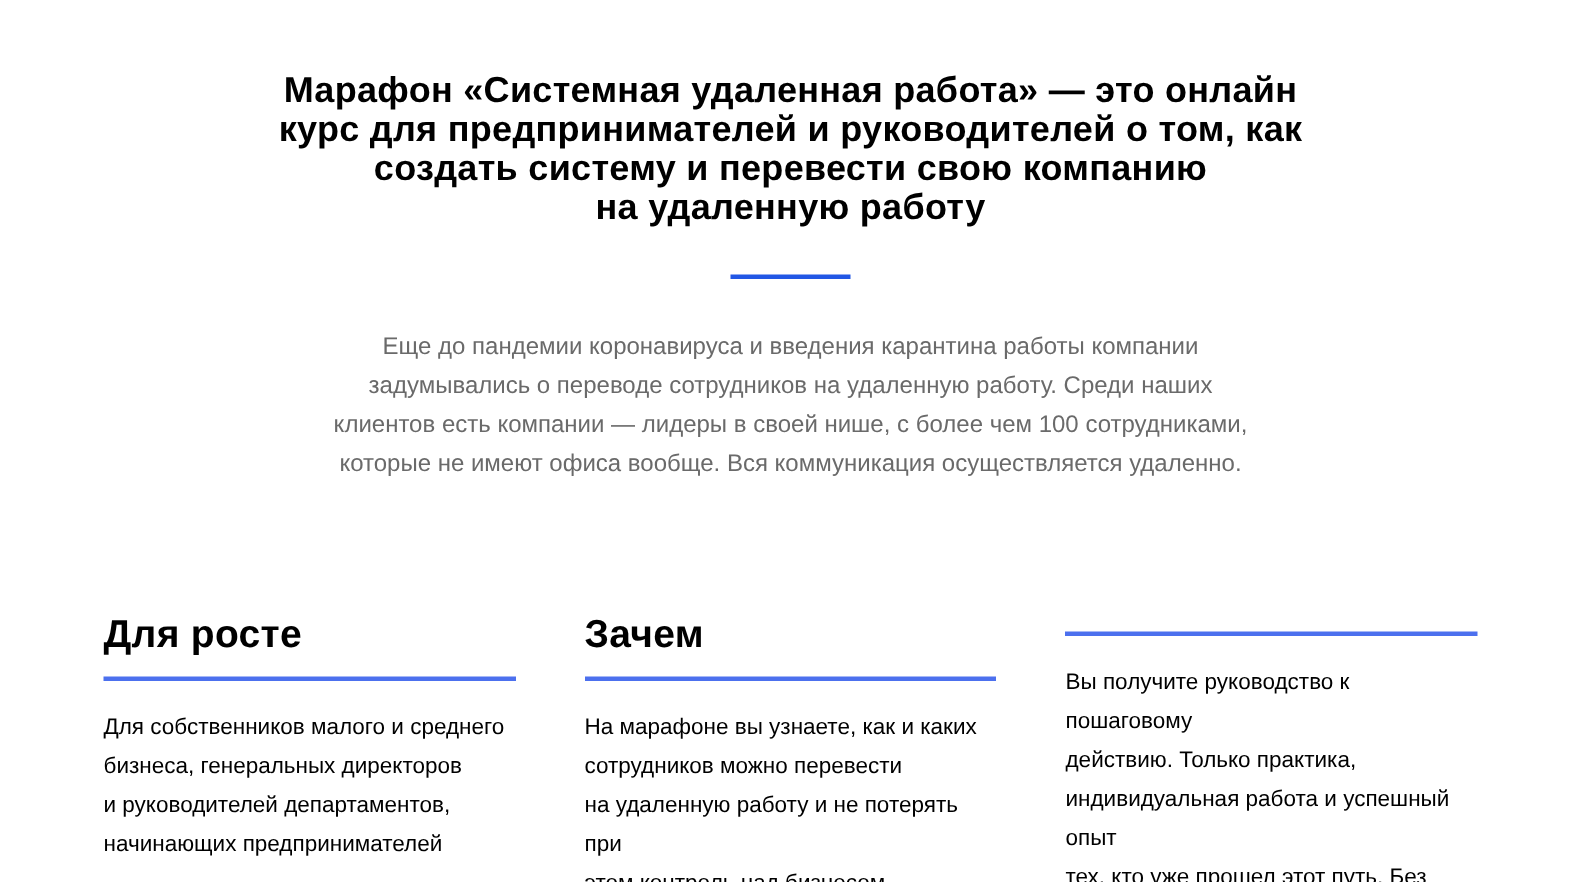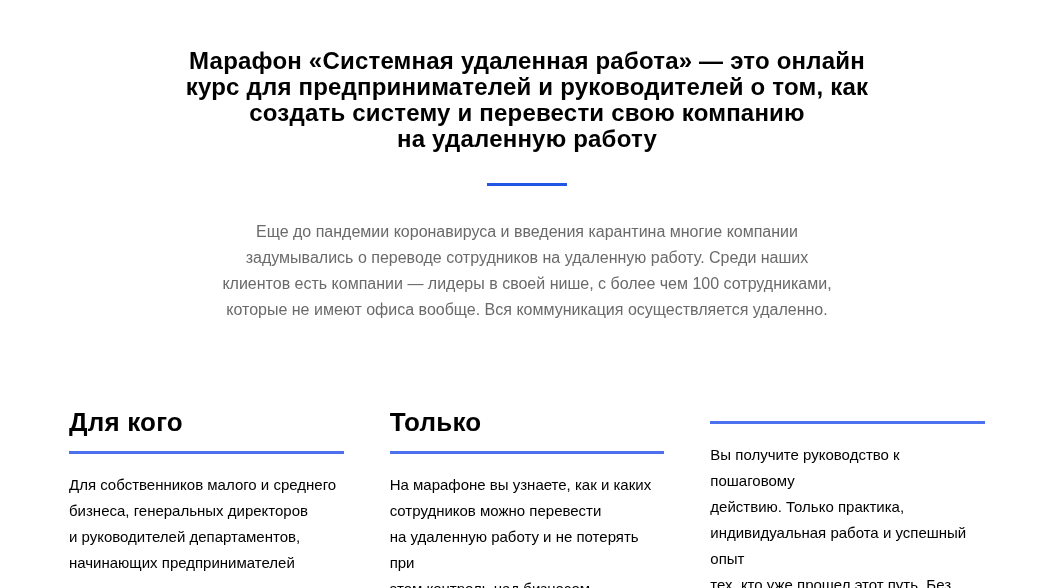--- a/index.html
+++ b/index.html
@@ -73,39 +73,39 @@
 <body>
 
 <div class="page">
 
   <div class="hero">
     <h1 class="hero-title">Марафон «Системная удаленная работа» — это онлайн
 курс для предпринимателей и руководителей о том, как
 создать систему и перевести свою компанию
 на удаленную работу</h1>
     <div class="hero-divider"></div>
-    <p class="hero-intro">Еще до пандемии коронавируса и введения карантина многие компании
+    <p class="hero-intro">Еще до пандемии коронавируса и введения карантина работы компании
 задумывались о переводе сотрудников на удаленную работу. Среди наших
 клиентов есть компании — лидеры в своей нише, с более чем 100 сотрудниками,
 которые не имеют офиса вообще. Вся коммуникация осуществляется удаленно.</p>
   </div>
 
   <div class="columns">
 
     <div class="column">
-      <h2 class="col-title">Для кого</h2>
+      <h2 class="col-title">Для росте</h2>
       <div class="col-underline"></div>
       <p class="col-text">Для собственников малого и среднего
 бизнеса, генеральных директоров
 и руководителей департаментов,
 начинающих предпринимателей</p>
     </div>
 
     <div class="column">
-      <h2 class="col-title">Только</h2>
+      <h2 class="col-title">Зачем</h2>
       <div class="col-underline"></div>
       <p class="col-text">На марафоне вы узнаете, как и каких
 сотрудников можно перевести
 на удаленную работу и не потерять при
 этом контроль над бизнесом. Научитесь
 использовать необходимые IT решения
 для эффективной удаленной работы.</p>
     </div>
 
     <div class="column">

